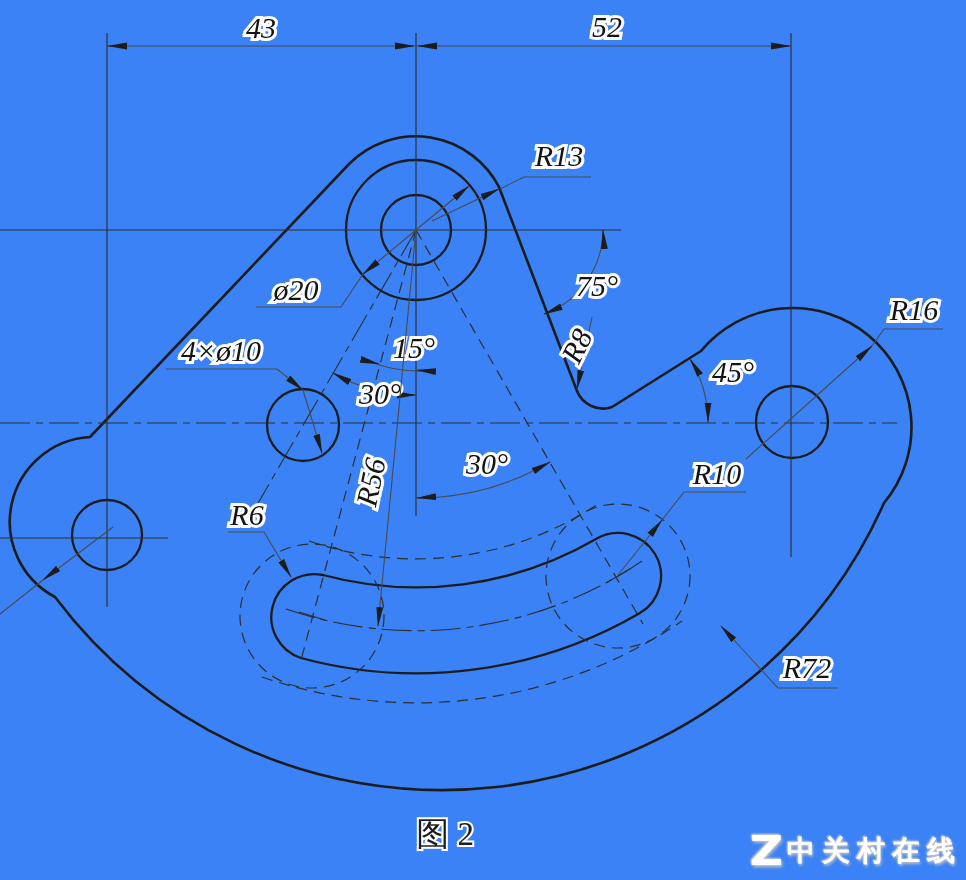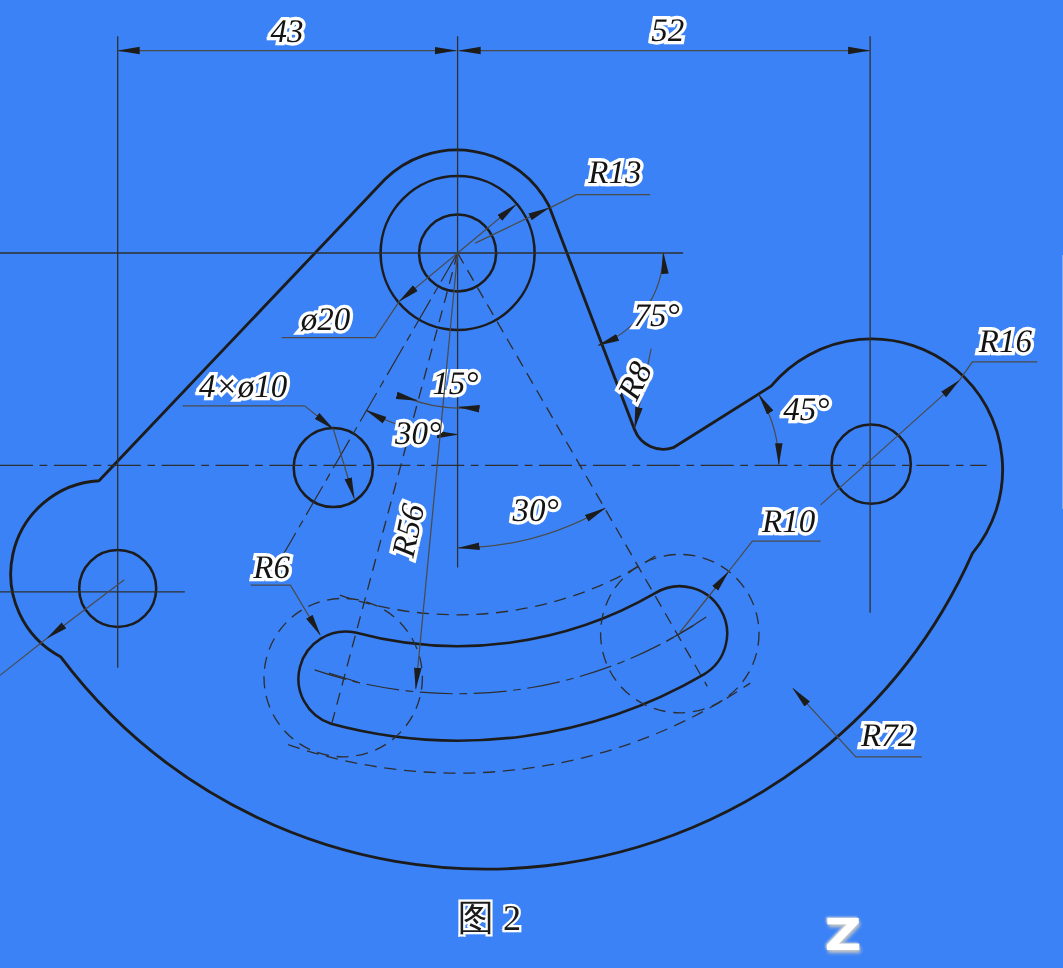--- a/index.html
+++ b/index.html
@@ -132,14 +132,15 @@
   <text class="dim" x="247" y="525">R6</text>
 
   <line class="lead" marker-end="url(#arr)" x1="113" y1="527" x2="43" y2="580"></line>
   <line class="lead" x1="43" y1="580" x2="0" y2="614"></line>
 
   <text class="cap" x="445" y="845">图 2</text>
 </svg>
 
 <div id="watermark">
   <span class="wm-logo">Z</span>
+  <span class="wm-text">中关村在线</span>
 </div>
 </div>
 
 </body></html>

